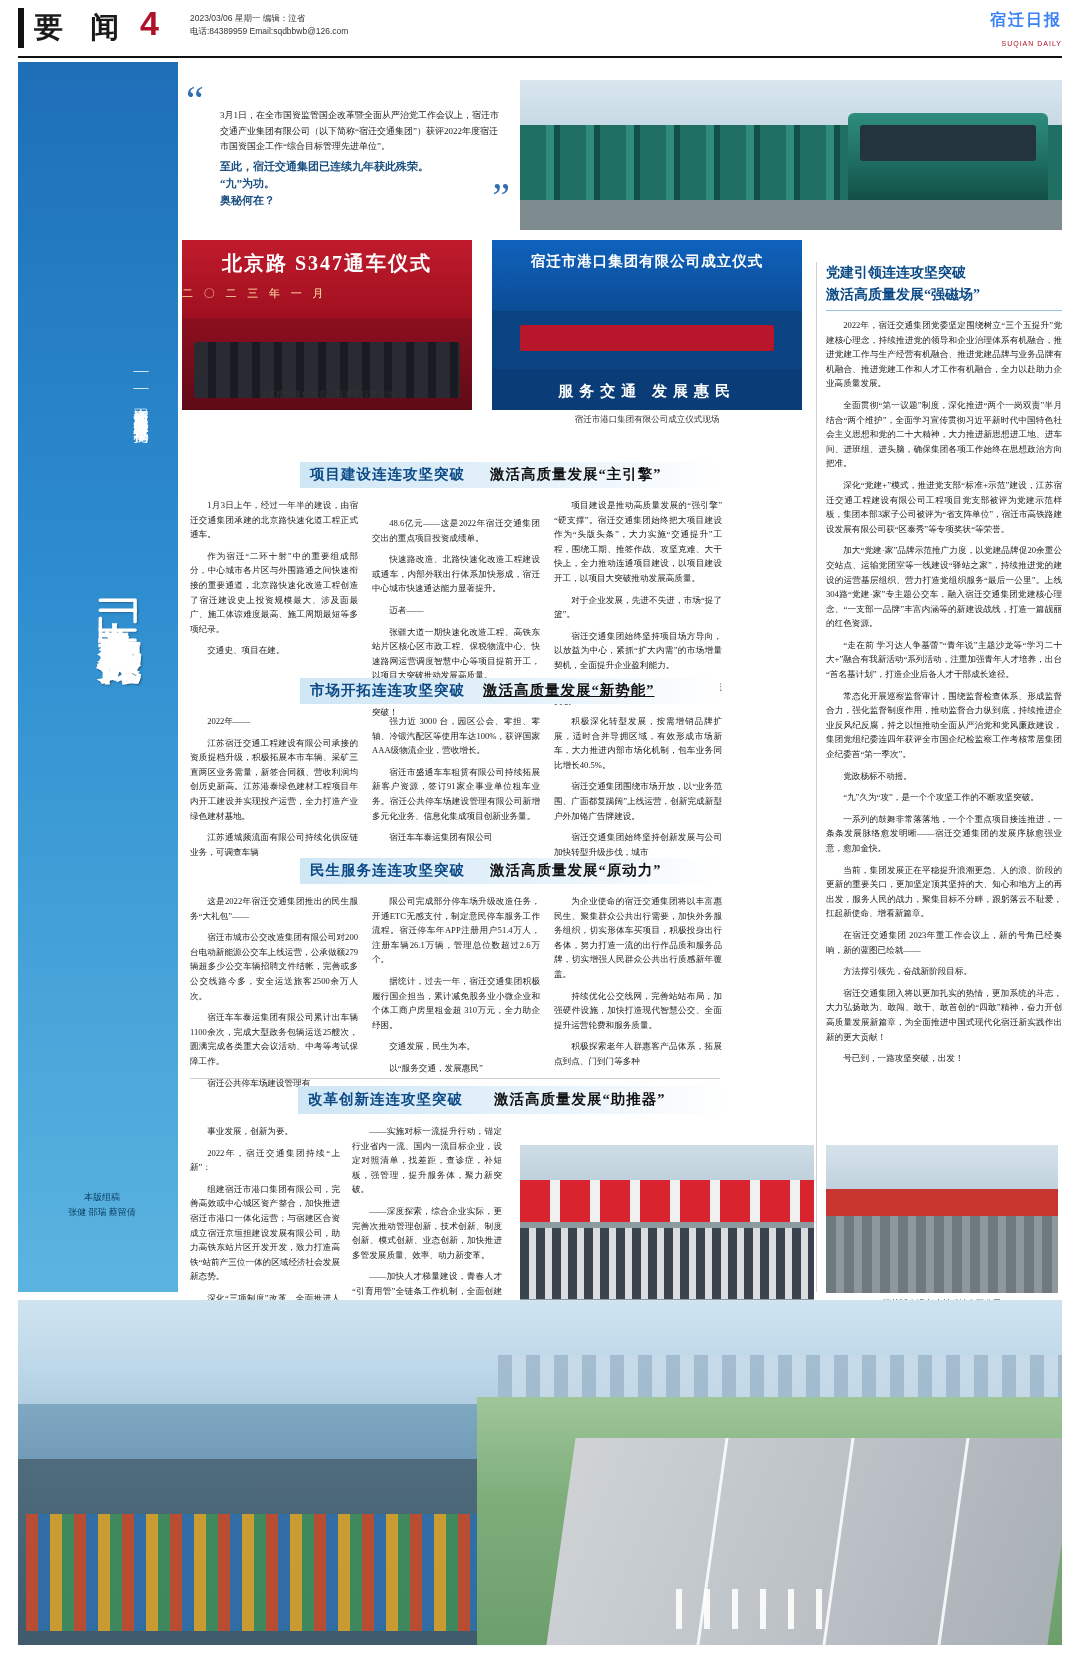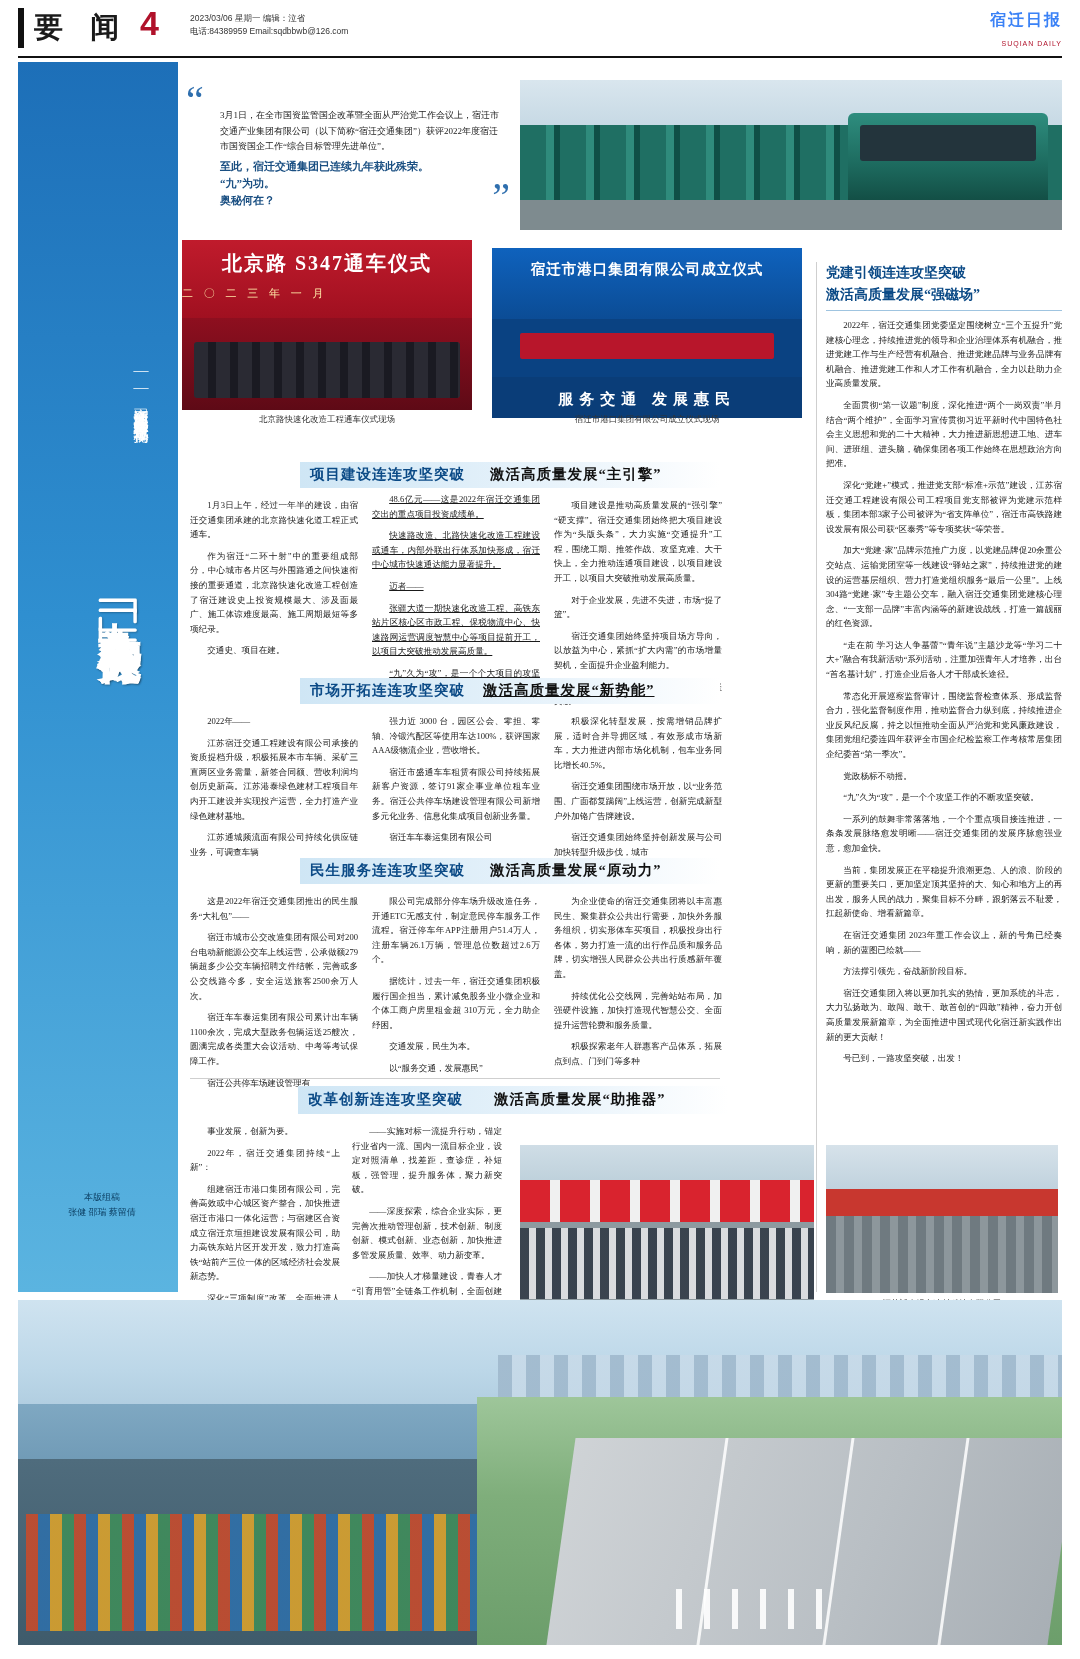--- a/index.html
+++ b/index.html
@@ -63,21 +63,21 @@
   .p2-top{position:absolute;left:0;top:0;width:100%;height:46%;
     background:linear-gradient(180deg,#c01b2c,#a01020);}
   .p2-title{position:absolute;left:0;top:10px;width:100%;text-align:center;color:#fff;font-size:20px;
     font-weight:bold;letter-spacing:2px;font-family:"Liberation Serif",serif;}
   .p2-sub{position:absolute;left:0;top:46px;width:100%;text-align:left;color:#ffe9a8;font-size:11px;letter-spacing:4px;}
   .p2-stage{position:absolute;left:0;bottom:0;width:100%;height:54%;
     background:linear-gradient(180deg,#8e0f1f,#5e0a16);}
   .p2-people{position:absolute;left:12px;bottom:12px;width:266px;height:56px;
     background:repeating-linear-gradient(90deg,#2a2a33 0 14px,#1a1a22 14px 22px);border-radius:3px;}
 
-  .photo3{left:492px;top:240px;width:310px;height:170px;background:#1057a8;margin-top:8px;}
+  .photo3{left:492px;top:240px;width:310px;height:170px;background:#1057a8;}
   .p3-top{position:absolute;left:0;top:0;width:100%;height:42%;
     background:linear-gradient(180deg,#0f62bd,#0b4c95);}
   .p3-title{position:absolute;left:0;top:12px;width:100%;text-align:center;color:#fff;font-size:14.5px;
     font-weight:bold;letter-spacing:1px;}
   .p3-stage{position:absolute;left:0;top:42%;width:100%;height:34%;background:#0a4282;}
   .p3-banner{position:absolute;left:28px;top:50%;width:254px;height:26px;background:#b8162b;border-radius:2px;}
   .p3-bottom{position:absolute;left:0;bottom:0;width:100%;height:24%;background:#0a3d78;}
   .p3-bottom-text{position:absolute;left:0;bottom:9px;width:100%;text-align:center;color:#fff;font-size:15px;
     letter-spacing:6px;font-weight:bold;}
 
@@ -176,21 +176,21 @@
     <div class="bus-ground"></div>
   </div>
 
   <div class="photo photo2">
     <div class="p2-top"></div>
     <div class="p2-title">北京路 S347通车仪式</div>
     <div class="p2-sub">二 〇 二 三 年 一 月</div>
     <div class="p2-stage"></div>
     <div class="p2-people"></div>
   </div>
-  <div class="cap" style="left:182px;top:414px;width:290px;">北京路快速化改造工程通车仪式现场</div>
+  <div class="cap" style="left:182px;top:389px;width:290px;">北京路快速化改造工程通车仪式现场</div>
 
   <div class="photo photo3">
     <div class="p3-top"></div>
     <div class="p3-title">宿迁市港口集团有限公司成立仪式</div>
     <div class="p3-stage"></div>
     <div class="p3-banner"></div>
     <div class="p3-bottom"></div>
     <div class="p3-bottom-text">服务交通  发展惠民</div>
   </div>
   <div class="cap" style="left:492px;top:414px;width:310px;">宿迁市港口集团有限公司成立仪式现场</div>
@@ -234,21 +234,21 @@
   <div class="secthead" style="left:300px;top:462px;width:420px;">
     <div class="bg"></div>
     <div class="t1">项目建设连连攻坚突破</div>
     <div class="t2" style="left:190px;">激活高质量发展“主引擎”</div>
   </div>
   <div class="col" id="s0c0" style="left:190px;top:498px;width:168px;">
       <p>1月3日上午，经过一年半的建设，由宿迁交通集团承建的北京路快速化道工程正式通车。</p>
       <p>作为宿迁“二环十射”中的重要组成部分，中心城市各片区与外围路通之间快速衔接的重要通道，北京路快速化改造工程创造了宿迁建设史上投资规模最大、涉及面最广、施工体谅难度最高、施工周期最短等多项纪录。</p>
       <p>交通史、项目在建。</p>
     </div>
-  <div class="col" id="s0c1" style="left:372px;top:492px;width:168px;text-decoration:underline;">
+  <div class="col" id="s0c1" style="left:372px;top:516px;width:168px;">
       <p>48.6亿元——这是2022年宿迁交通集团交出的重点项目投资成绩单。</p>
       <p>快速路改造、北路快速化改造工程建设或通车，内部外联出行体系加快形成，宿迁中心城市快速通达能力显著提升。</p>
       <p>迈者——</p>
       <p>张疆大道一期快速化改造工程、高铁东站片区核心区市政工程、保税物流中心、快速路网运营调度智慧中心等项目提前开工，以项目大突破推动发展高质量。</p>
       <p>“九”久为“攻”，是一个个大项目的攻坚突破！</p>
     </div>
   <div class="col" id="s0c2" style="left:554px;top:498px;width:168px;">
       <p>项目建设是推动高质量发展的“强引擎”“硬支撑”。宿迁交通集团始终把大项目建设作为“头版头条”，大力实施“交通提升”工程，围绕工期、推签作战、攻坚克难、大干快上，全力推动连通项目建设，以项目建设开工，以项目大突破推动发展高质量。</p>
       <p>对于企业发展，先进不失进，市场“提了篮”。</p>
       <p>宿迁交通集团始终坚持项目场方导向，以放益为中心，紧抓“扩大内需”的市场增量契机，全面提升企业盈利能力。</p>

